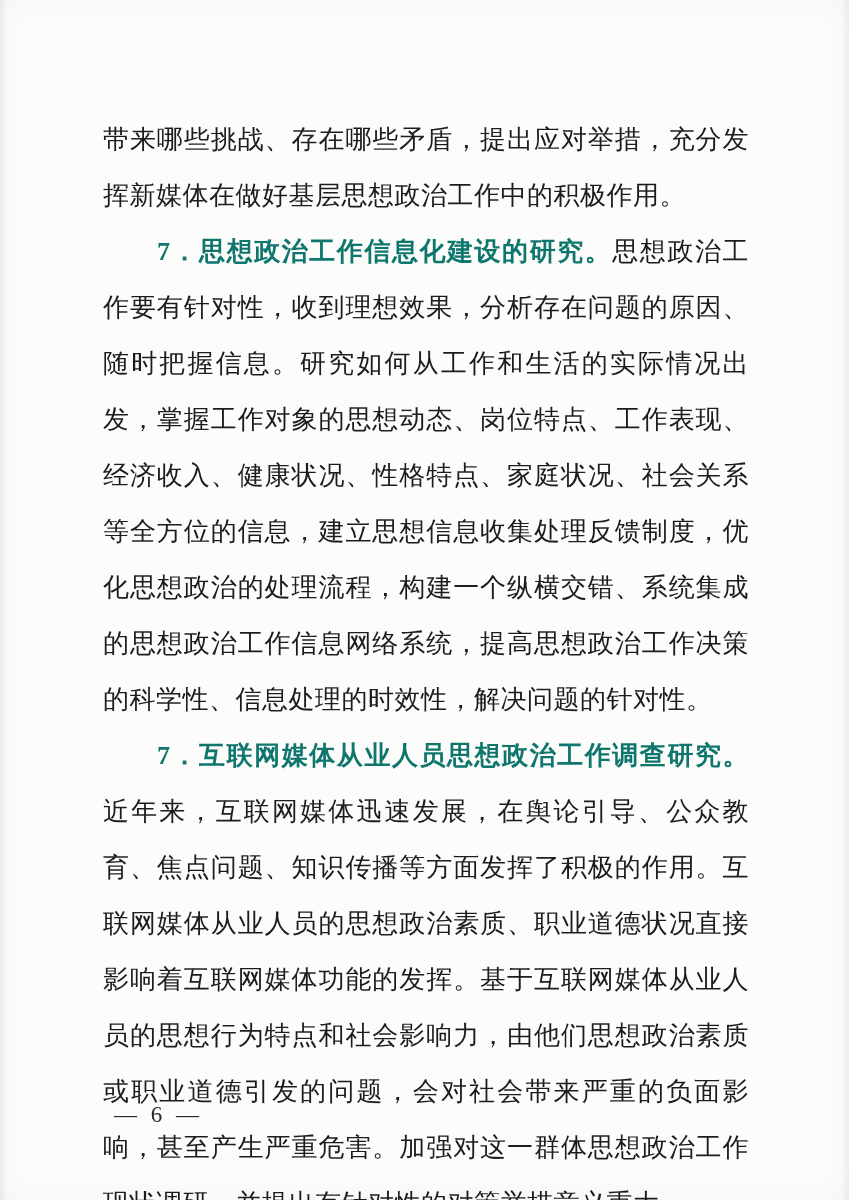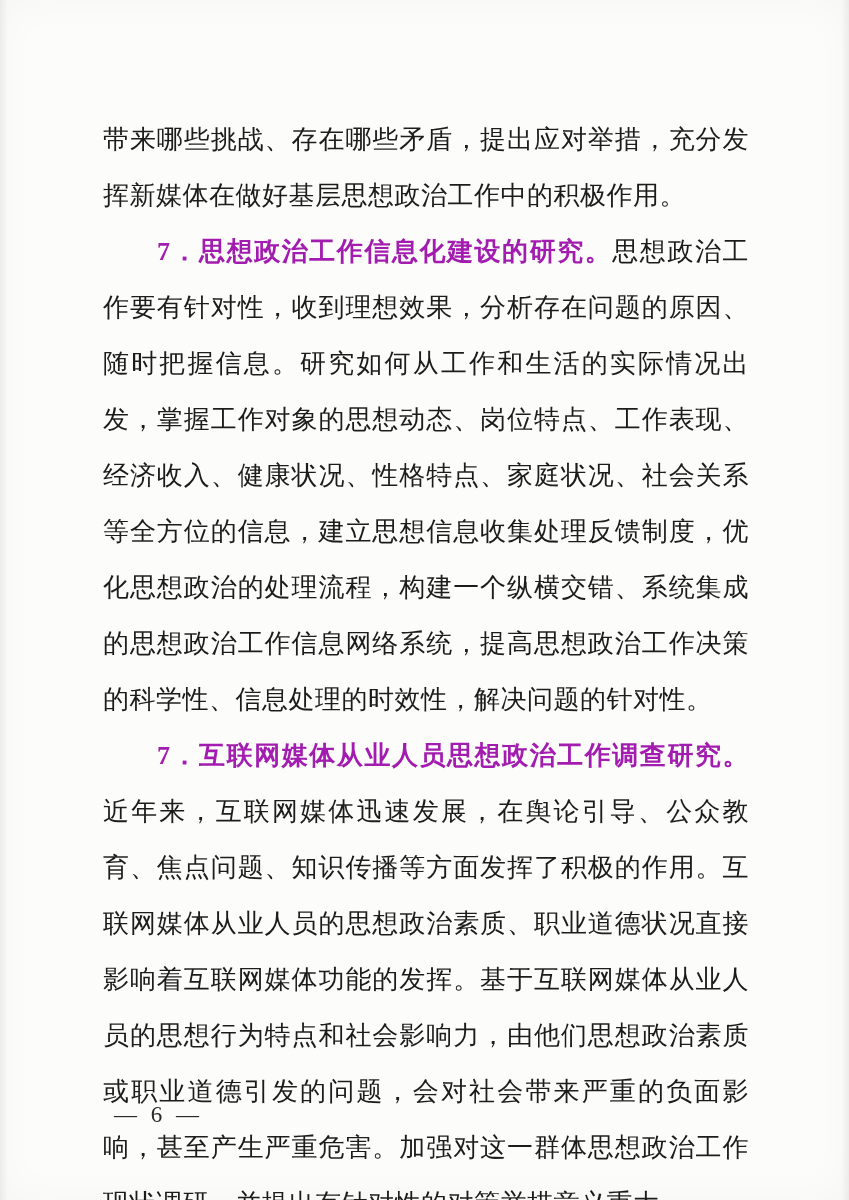--- a/index.html
+++ b/index.html
@@ -42,21 +42,21 @@
     color: #1c1c1c;
     text-align: justify;
   }
 
   .para { margin: 0; }
 
   .para.indent { text-indent: 54px; }
 
   .item-heading {
     font-weight: 700;
-    color: #a21caf;
+    color: #0f766e;
   }
 
   .footer {
     position: absolute;
     left: 114px;
     top: 1102px;
     font-size: 23px;
     letter-spacing: 4px;
     color: #2a2a2a;
     font-family: "Liberation Serif", "DejaVu Serif", serif;

